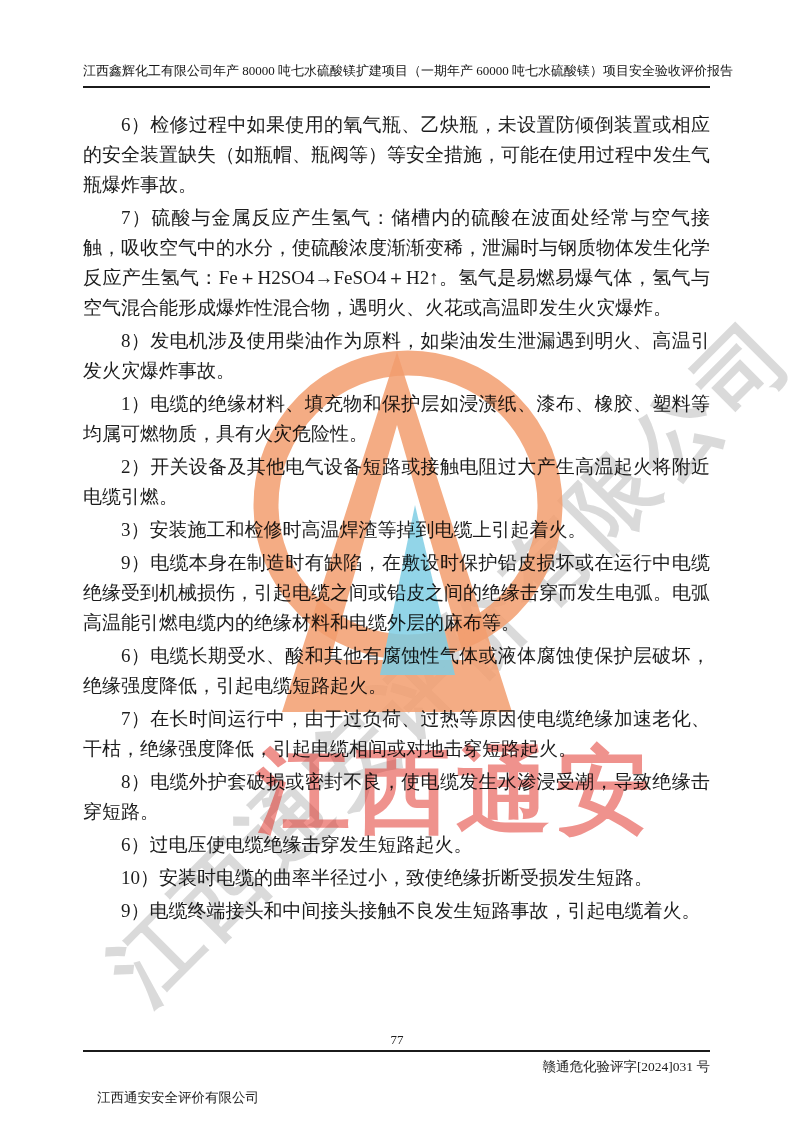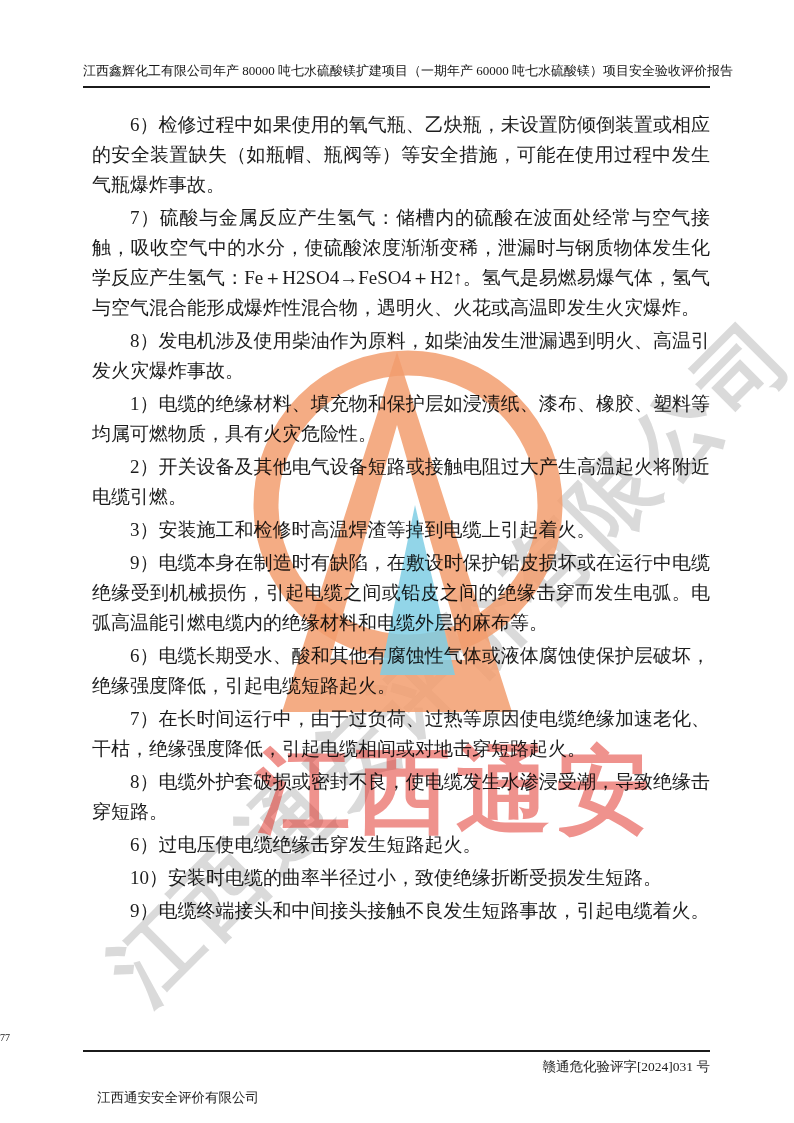--- a/index.html
+++ b/index.html
@@ -18,32 +18,32 @@
   .doc-header-text {
     font-size:13px; color:#161616; white-space:nowrap; letter-spacing:0px;
   }
   .doc-header-rule {
     position:absolute; left:83px; right:84px; top:86px;
     border-top:2px solid #1b1b1b; z-index:2;
   }
 
   
   .doc-body {
-    position:absolute; left:83px; right:84px; top:110px; z-index:2;margin-left:9px;
+    position:absolute; left:83px; right:84px; top:110px; z-index:2;
   }
   .para {
     font-size:19px; line-height:30px; color:#1c1c1c;
     text-align:justify; text-indent:38px; margin-bottom:3px;
   }
   .para.heading { font-weight:normal; }
 
   
   .page-number {
-    position:absolute; left:0; width:100%; top:1032px; text-align:left;
-    font-size:10px; color:#1c1c1c; z-index:2;
+    position:absolute; left:0; width:100%; top:1032px; text-align:center;
+    font-size:13px; color:#1c1c1c; z-index:2;
   }
   .footer-rule {
     position:absolute; left:83px; right:84px; top:1050px;
     border-top:2px solid #1b1b1b; z-index:2;
   }
   .footer-row {
     position:absolute; left:83px; right:84px; top:1058px;
     display:flex; justify-content:space-between;
     font-size:13.5px; color:#1c1c1c; z-index:2;
   }

